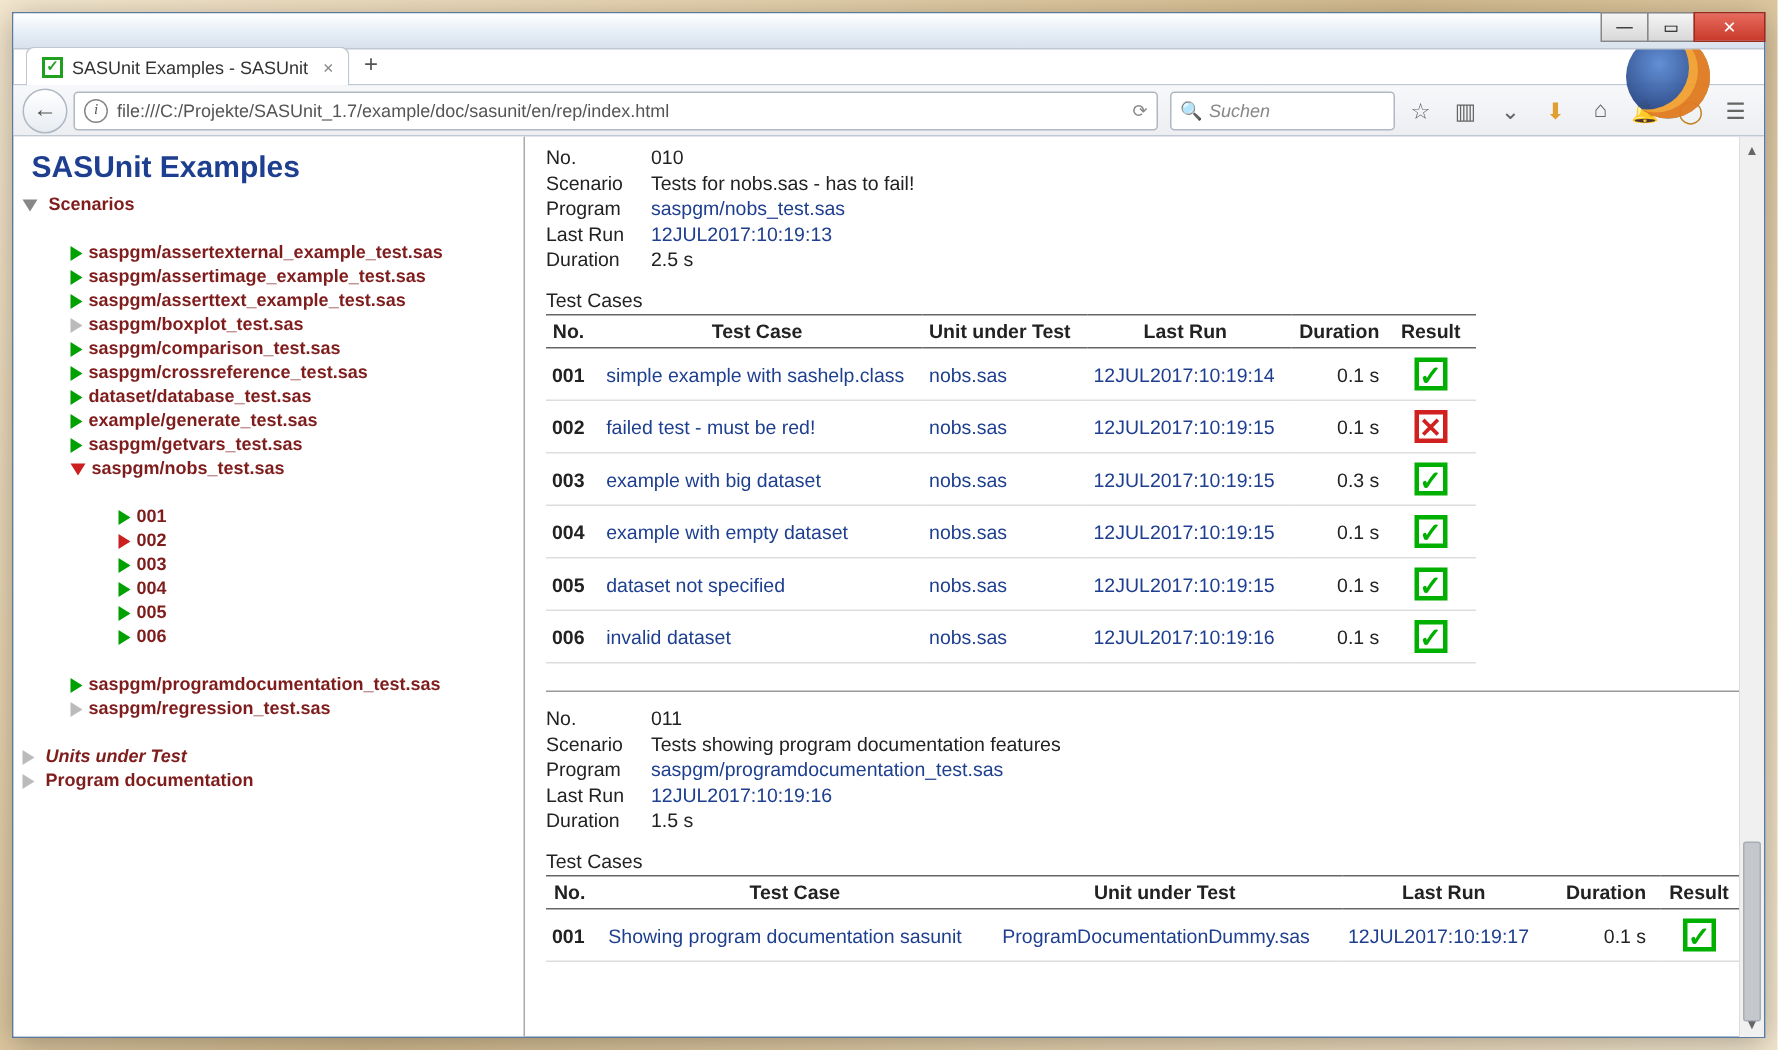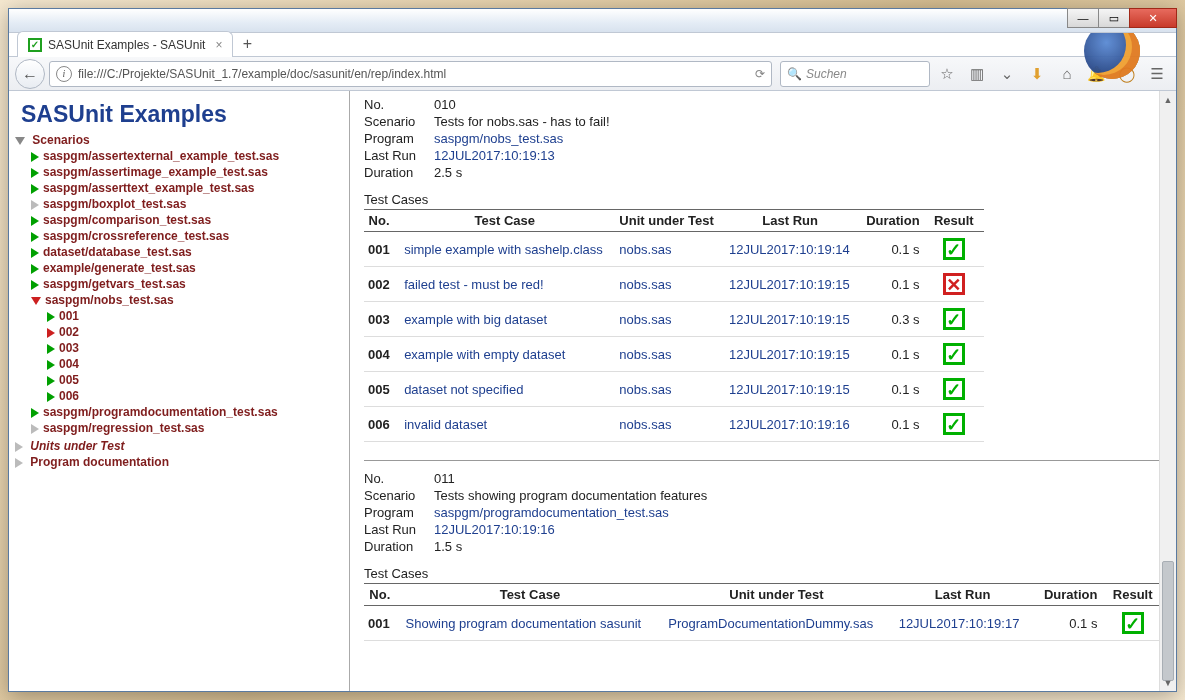--- a/index.html
+++ b/index.html
@@ -146,27 +146,27 @@
   }
   .sidebar {
     width: 340px;
     background:#fff;
     overflow:auto;
     padding: 10px 6px;
     border-right: none;
   }
   .sidebar h1 {
     color:#1e3f8f;
-    font-size:23px;
+    font-size:20px;
     margin:0 0 4px 6px;
     font-weight:bold;
   }
   .tree { list-style:none; margin:0; padding:0; }
   .tree li { white-space:nowrap; line-height:16px; }
-  .tree ul { list-style:none; margin:0; padding:0 0 0 16px; }
+  .tree ul { list-style:none; margin:16px; padding:0 0 0 16px; }
   .node-label { color:#7f1d1d; font-size:12px; cursor:pointer;}
   .node-label.bold { font-weight:bold; }
   .marker { display:inline-block; width:0;height:0;margin-right:4px;vertical-align:middle;}
   .m-right-green { border-top:5px solid transparent;border-bottom:5px solid transparent;border-left:8px solid #00a000;}
   .m-right-red { border-top:5px solid transparent;border-bottom:5px solid transparent;border-left:8px solid #cc2020;}
   .m-right-gray { border-top:5px solid transparent;border-bottom:5px solid transparent;border-left:8px solid #bbb;}
   .m-down-gray { border-left:5px solid transparent;border-right:5px solid transparent;border-top:8px solid #888;}
   .m-down-red { border-left:5px solid transparent;border-right:5px solid transparent;border-top:8px solid #cc2020;}
   .divider-v {
     width:1px;background:#aaa;

